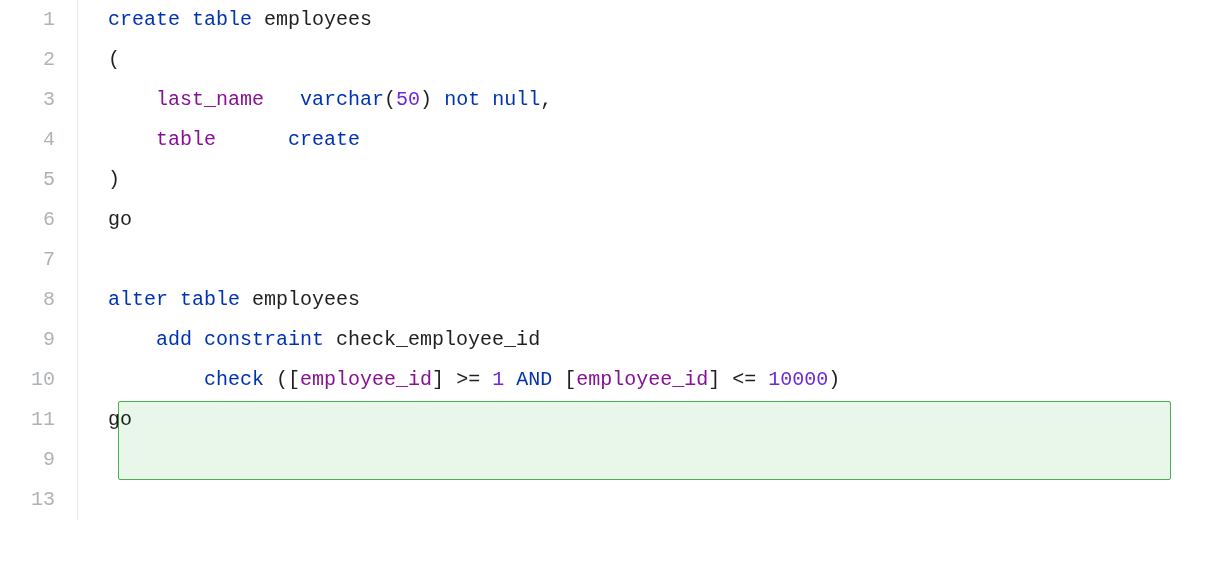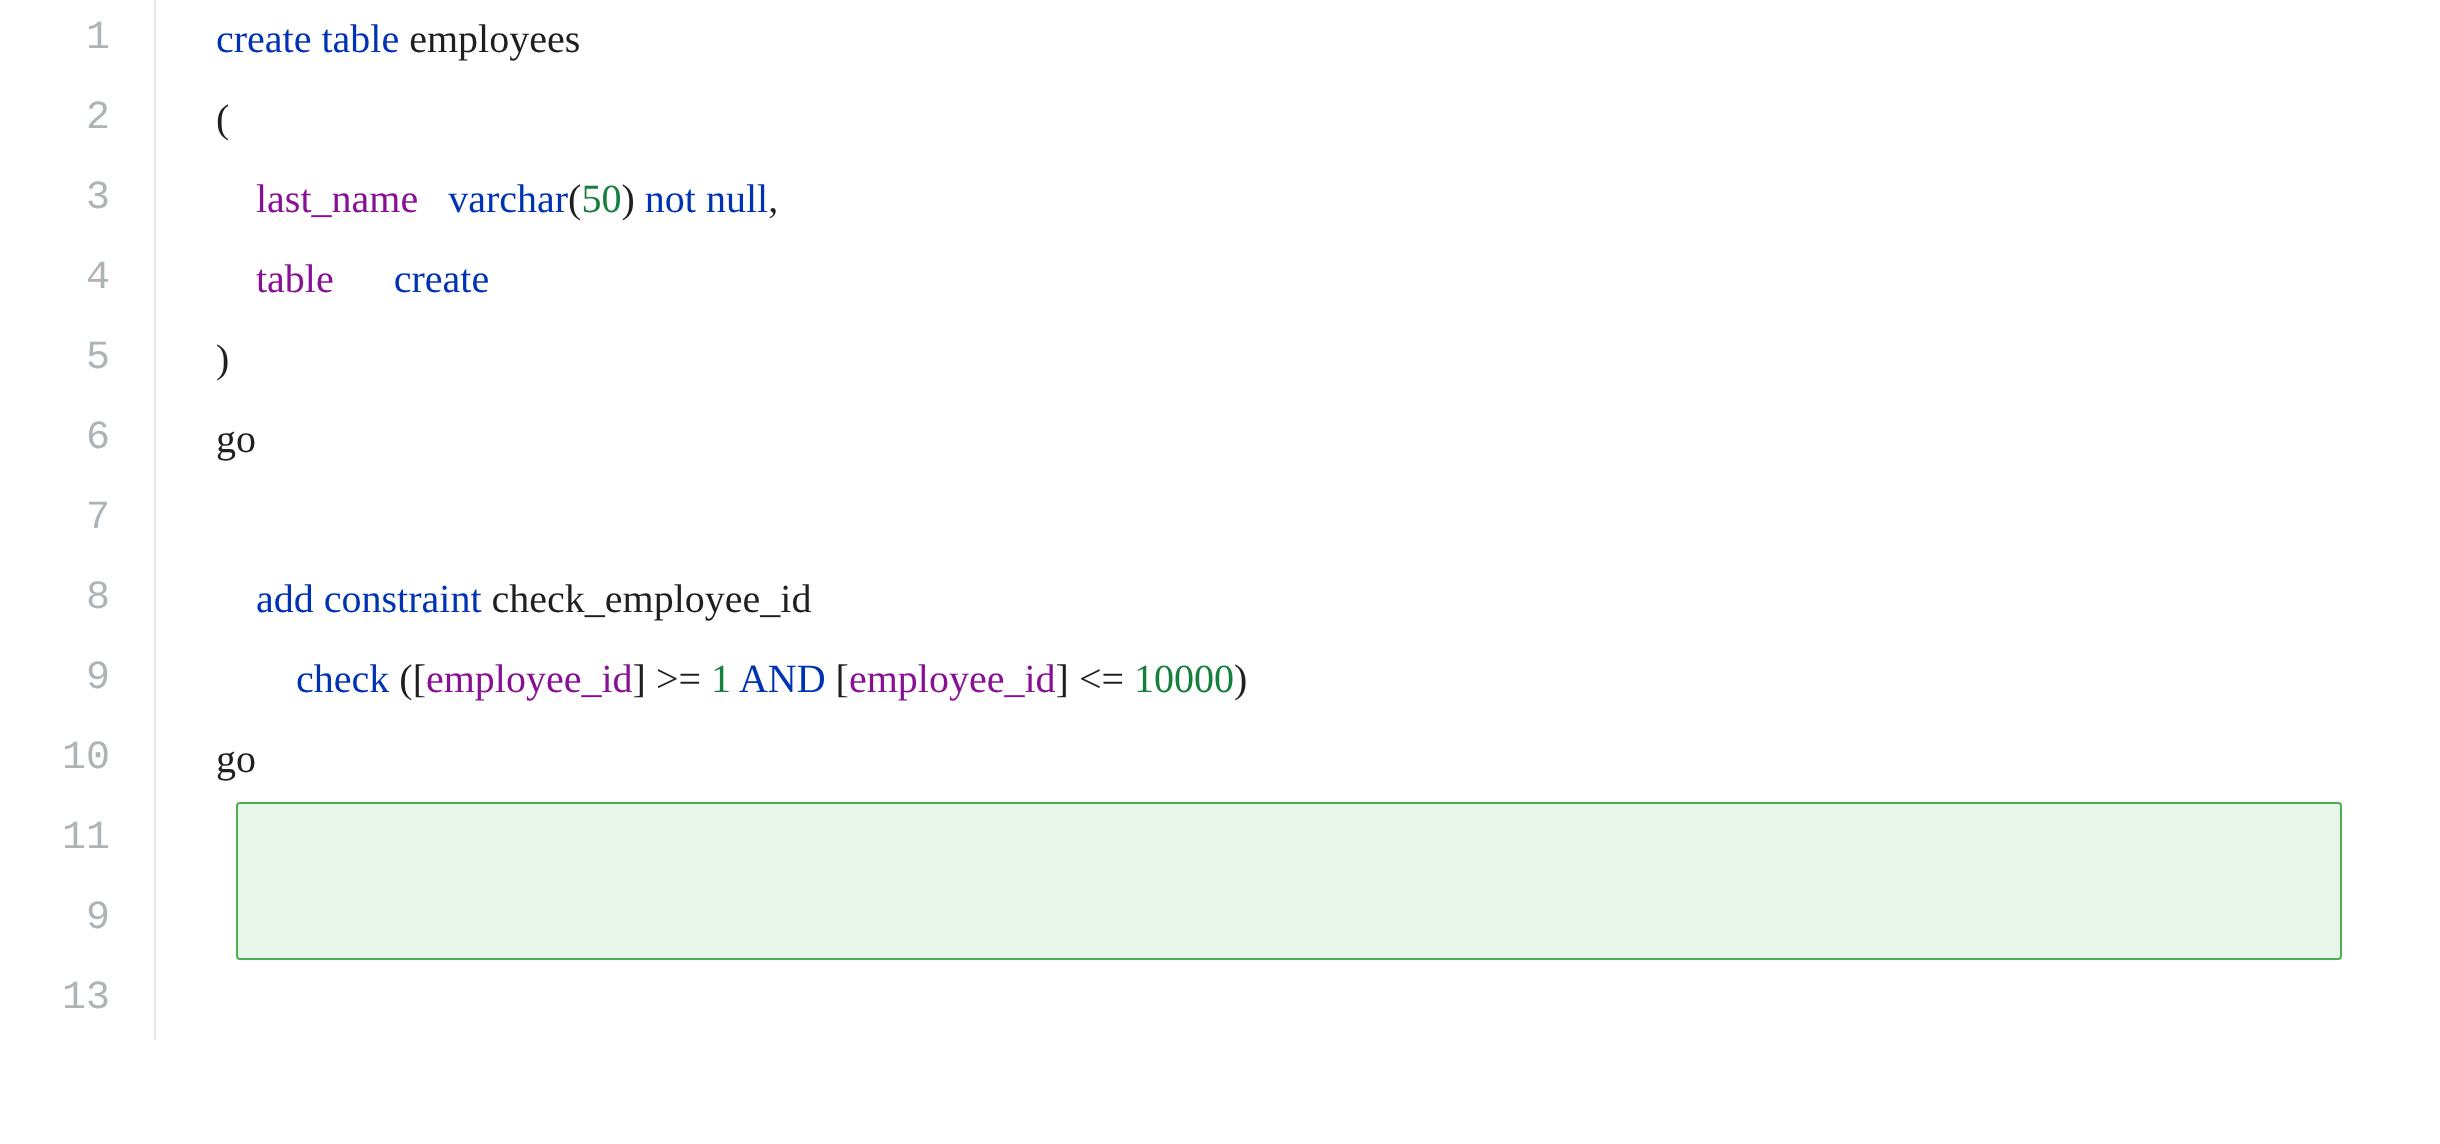--- a/index.html
+++ b/index.html
@@ -32,34 +32,33 @@
   .line {
     height: 40px;
     line-height: 40px;
     padding-left: 30px;
     white-space: pre;
     position: relative;
   }
   .kw { color: #0033b3; }        
   .ident { color: #871094; }     
   .plain { color: #1f1f1f; }     
-  .num { color: #15803d; margin-top: 20px; }       
+  .num { color: #6d28d9; margin-top: 20px; }       
   .op { color: #1f1f1f; }        
   
   .highlight-box {
     position: absolute;
     background: #e9f7ea;
     border: 1.5px solid #4caf50;
     border-radius: 2px;
     z-index: 0;
   }
   .line .content {
     position: relative;
     z-index: 1;
-    font-family: Liberation Serif, serif;
   }
 </style>
 </head>
 <body>
 
 <div class="gutter">
   <div class="ln">1</div>
   <div class="ln">2</div>
   <div class="ln">3</div>
   <div class="ln">4</div>
@@ -87,20 +86,21 @@
 
 
   <div class="line"><span class="content">    <span class="ident">table</span>      <span class="kw">create</span></span></div>
 
   <div class="line"><span class="content"><span class="plain">)</span></span></div>
 
   <div class="line"><span class="content"><span class="plain">go</span></span></div>
 
   <div class="line"><span class="content"> </span></div>
 
+  <div class="line"><span class="content"><span class="kw">alter</span> <span class="kw">table</span> <span class="plain">employees</span></span></div>
 
   <div class="line"><span class="content">    <span class="kw">add</span> <span class="kw">constraint</span> <span class="plain">check_employee_id</span></span></div>
 
   <div class="line"><span class="content">        <span class="kw">check</span> <span class="plain">(</span><span class="plain">[</span><span class="ident">employee_id</span><span class="plain">]</span> <span class="op">&gt;=</span> <span class="num">1</span> <span class="kw">AND</span> <span class="plain">[</span><span class="ident">employee_id</span><span class="plain">]</span> <span class="op">&lt;=</span> <span class="num">10000</span><span class="plain">)</span></span></div>
 
   <div class="line"><span class="content"><span class="plain">go</span></span></div>
 
 </div>
 
 </body></html>

